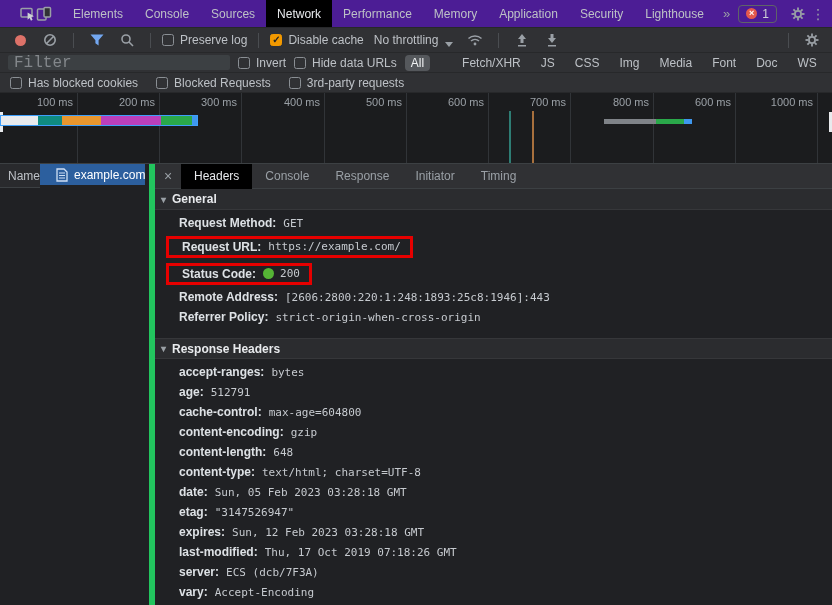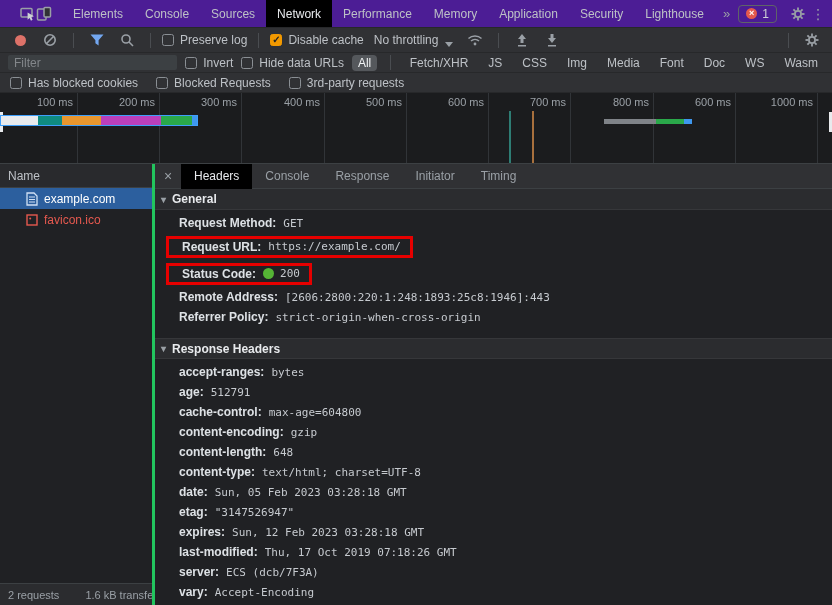--- a/index.html
+++ b/index.html
@@ -24,38 +24,38 @@
   
   .net-toolbar { height:25px; flex:0 0 25px; background:#303134; border-top:1px solid #27282a; display:flex; align-items:center; padding:0 8px; gap:6px; }
   .record-dot { width:11px; height:11px; border-radius:50%; background:#dd7269; }
   .chk-row { display:flex; align-items:center; gap:6px; color:#bdc1c6; white-space:nowrap; }
   .checkbox { width:12px; height:12px; border:1.4px solid #8a8f94; border-radius:2.5px; display:inline-flex; align-items:center; justify-content:center; }
   .checkbox.checked { background:#f29900; border-color:#f29900; color:#202124; font-size:10px; font-weight:bold; line-height:1; }
   .dd { display:flex; align-items:flex-end; gap:7px; color:#bdc1c6; padding:0 4px; }
   .caret-down { width:0; height:0; border-left:4px solid transparent; border-right:4px solid transparent; border-top:5px solid #9aa0a6; }
   
   .filter-row { height:20px; flex:0 0 20px; background:#303134; border-top:1px solid #27282a; display:flex; align-items:center; padding:0 8px; gap:8px; }
-  .filter-input { width:443px; height:15px; background:#3c4043; border:none; border-radius:2px; color:#e8eaed; font-family:Liberation Sans, sans-serif; font-size:12px; padding:4px 6px; outline:none; }
+  .filter-input { width:443px; height:15px; background:#3c4043; border:none; border-radius:2px; color:#e8eaed; font-family:Liberation Mono, monospace; font-size:16px; padding:4px 6px; outline:none; }
   .filter-input::placeholder { color:#83878b; }
   .chip { padding:1px 6px; border-radius:4px; color:#bdc1c6; white-space:nowrap; }
   .chip.active { background:#55585c; color:#f1f3f4; }
   .blocked-row { height:20px; flex:0 0 20px; background:#303134; border-top:1px solid #27282a; display:flex; align-items:center; padding:0 10px; gap:18px; }
   
   .overview { height:72px; flex:0 0 72px; background:#1b1c1e; border-top:1px solid #27282a; border-bottom:1px solid #3c4043; position:relative; overflow:hidden; }
   .tick { position:absolute; top:0; height:100%; width:82px; border-right:1px solid #313438; text-align:right; padding:3px 4px 0 0; color:#9aa0a6; font-size:11px; }
   .ov-handle { position:absolute; width:3px; height:20px; top:19px; background:#e8eaed; }
   .main-bar { position:absolute; left:0; top:22px; height:11px; width:198px; border:1px solid #3f9ffa; display:flex; }
   .seg { height:100%; }
   .fav-bar { position:absolute; left:604px; top:26px; height:5px; display:flex; }
   .evt-line { position:absolute; top:18px; bottom:0; width:2px; }
   
   .main { flex:1; display:flex; min-height:0; }
-  .left-panel { width:155px; flex:0 0 155px; border-right:3px solid #22c55e; display:flex; flex-direction:column; background:#202124; }
+  .left-panel { width:155px; flex:0 0 155px; border-right:6px solid #22c55e; display:flex; flex-direction:row; background:#202124; }
   .name-header { height:24px; flex:0 0 24px; background:#292a2d; border-bottom:1px solid #3c4043; display:flex; align-items:center; padding-left:8px; color:#bdc1c6; }
-  .req-row { height:21px; flex:0 0 21px; display:flex; align-items:center; gap:6px; padding-left:26px; white-space:nowrap; }
+  .req-row { height:21px; flex:0 0 21px; display:flex; align-items:center; gap:6px; padding-left:16px; white-space:nowrap; }
   .req-row.selected { background:#2c5f9e; color:#fff; }
   .req-row.error { color:#e5594f; }
   .left-fill { flex:1; }
   .summary-bar { height:22px; flex:0 0 22px; background:#2b2c2f; border-top:1px solid #3c4043; display:flex; align-items:center; gap:8px; padding-left:8px; color:#9aa0a6; font-size:11px; white-space:nowrap; overflow:hidden; }
   
   .details { flex:1; display:flex; flex-direction:column; min-width:0; background:#202124; }
   .det-tabbar { height:25px; flex:0 0 25px; background:#303134; border-bottom:1px solid #3c4043; display:flex; align-items:center; }
   .close-x { width:26px; text-align:center; color:#9aa0a6; font-size:14px; }
   .det-tab { padding:0 13px; height:25px; display:flex; align-items:center; color:#9aa0a6; }
   .det-tab.active { background:#000; color:#e8eaed; }

